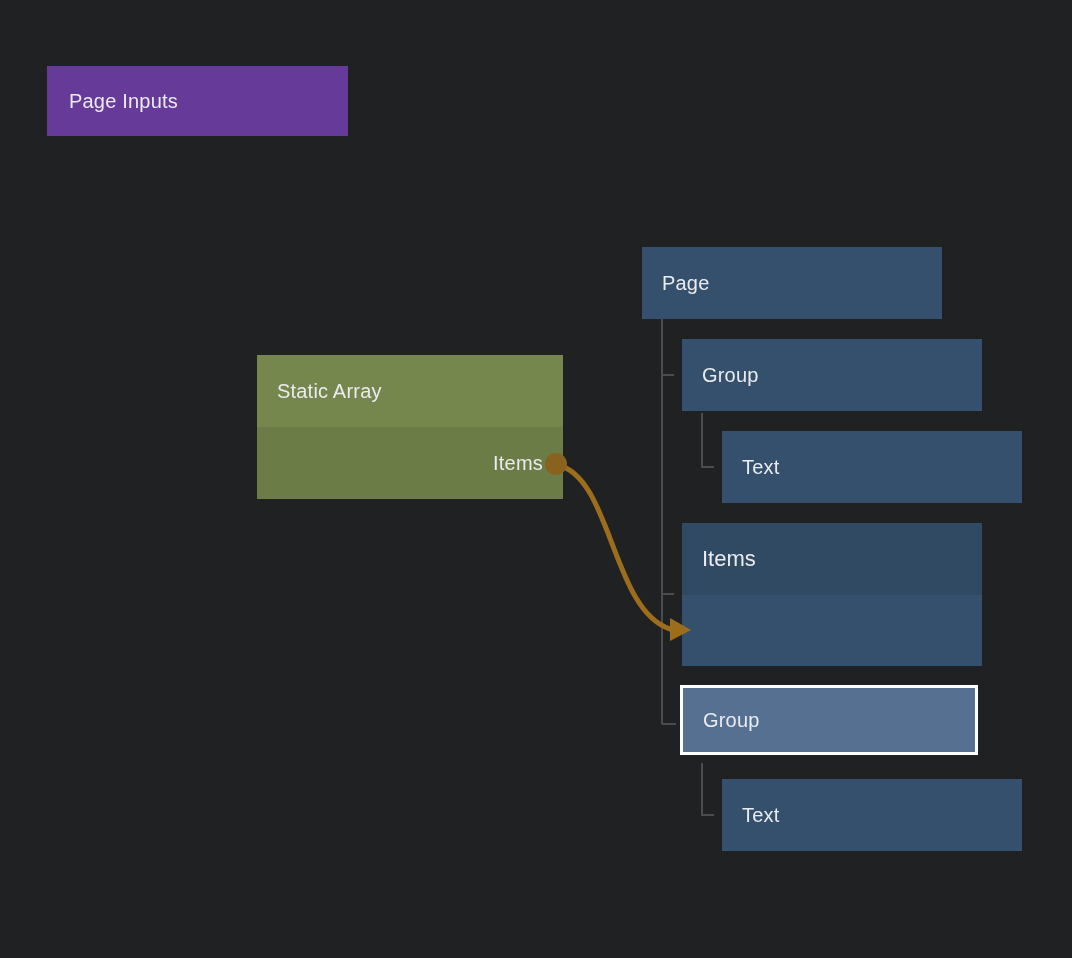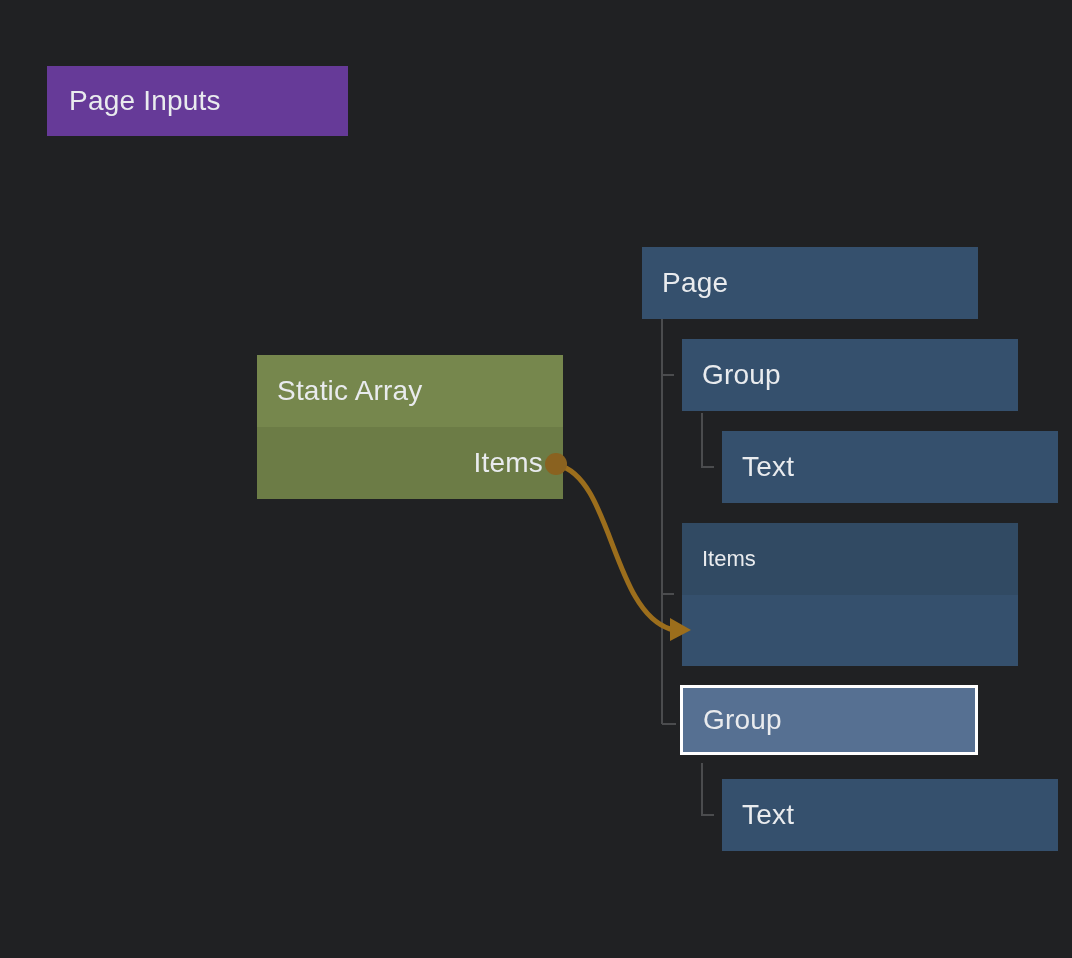--- a/index.html
+++ b/index.html
@@ -5,37 +5,37 @@
   html,body{margin:0;padding:0;background:#202123;}
   #canvas{
     position:relative;width:1072px;height:958px;overflow:hidden;
     background:#202123;
     font-family:"Liberation Sans", sans-serif;
     color:#e9ebee;
   }
   .node{position:absolute;box-sizing:border-box;}
   .hdr-row{
     display:flex;align-items:center;height:72px;
-    padding:0 20px;font-size:28px;letter-spacing:.2px;
+    padding:0 20px;font-size:20px;letter-spacing:.2px;
   }
   .hdr-row .lbl{white-space:nowrap;}
 
   
   #inputs-node{left:47px;top:66px;width:301px;height:70px;background:#663a98;}
   #inputs-node .hdr-row{height:70px;padding-left:22px;}
 
   
   #array-node{left:257px;top:355px;width:306px;height:144px;}
   #array-node .array-header{background:#76874d;}
   #array-node .array-port-row{
     background:#6c7c46;justify-content:flex-end;
   }
 
   
-  .tree-node{width:336px;background:#35506d;text-align:right;}
+  .tree-node{width:300px;background:#35506d;text-align:right;}
   #node-page    {left:642px;top:247px;height:72px;}
   #node-group1  {left:682px;top:339px;height:72px;}
   #node-text1   {left:722px;top:431px;height:72px;}
   #node-repeater{left:682px;top:523px;height:143px;}
   #node-repeater .rep-header{height:71px;}
   #node-repeater .port-row{
     display:flex;align-items:center;height:72px;background:#314a63;
     padding:0 20px;font-size:22px;
   }
   #node-group2{

